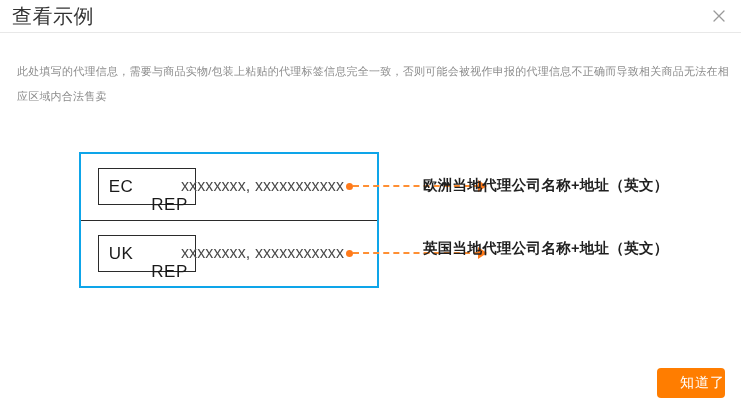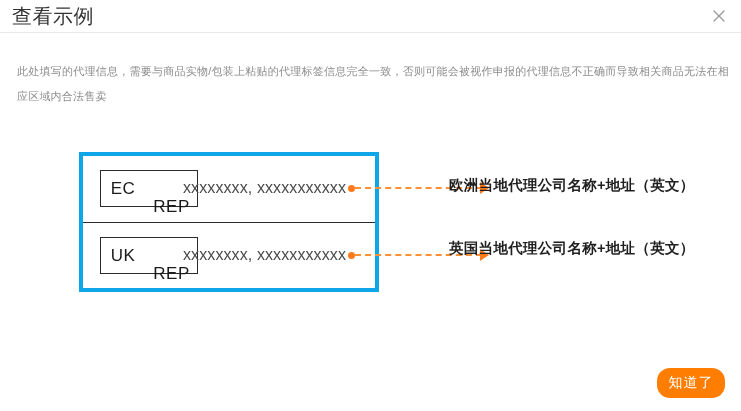--- a/index.html
+++ b/index.html
@@ -58,21 +58,21 @@
     letter-spacing: 0.2px;
     text-align: justify;
   }
 
   
   .diagram {
     position: absolute;
     left: 79px;
     top: 152px;
     width: 300px;
-    border: 4px solid #0ea5e9;
+    border: 2px solid #0ea5e9;
     box-sizing: border-box;
     background: #ffffff;
   }
   .diagram-row {
     position: relative;
     height: 66px;
     box-sizing: border-box;
   }
   .diagram-row + .diagram-row {
     border-top: 1px solid #2b2b2b;
@@ -155,41 +155,41 @@
   
   .callout-label {
     position: absolute;
     left: 423px;
     font-size: 14.5px;
     line-height: 20px;
     font-weight: bold;
     color: #1f1f1f;
     letter-spacing: 0.3px;
     white-space: nowrap;
-    margin-left: 26px;
   }
   .callout-label.first  { top: 175px; }
   .callout-label.second { top: 238px; }
 
   
   .confirm-button {
     position: absolute;
     left: 657px;
     top: 368px;
     width: 68px;
     height: 30px;
     background: #ff7d00;
     border: none;
-    border-radius: 13px;
+    border-radius: 4px;
     color: #ffffff;
     font-size: 14px;
     font-family: "Liberation Sans", "DejaVu Sans", sans-serif;
     letter-spacing: 1px;
     cursor: pointer;
     padding: 0;
+    text-align: right;
   }
 </style>
 </head>
 <body>
 
 <div class="dialog-header">
   <div class="dialog-title">查看示例</div>
   <div class="close-icon">
     <svg width="18" height="18" viewBox="0 0 18 18" aria-hidden="true">
       <path d="M4 4 L14 14 M14 4 L4 14" stroke="#9a9a9a" stroke-width="1.3" fill="none" stroke-linecap="round"></path>

